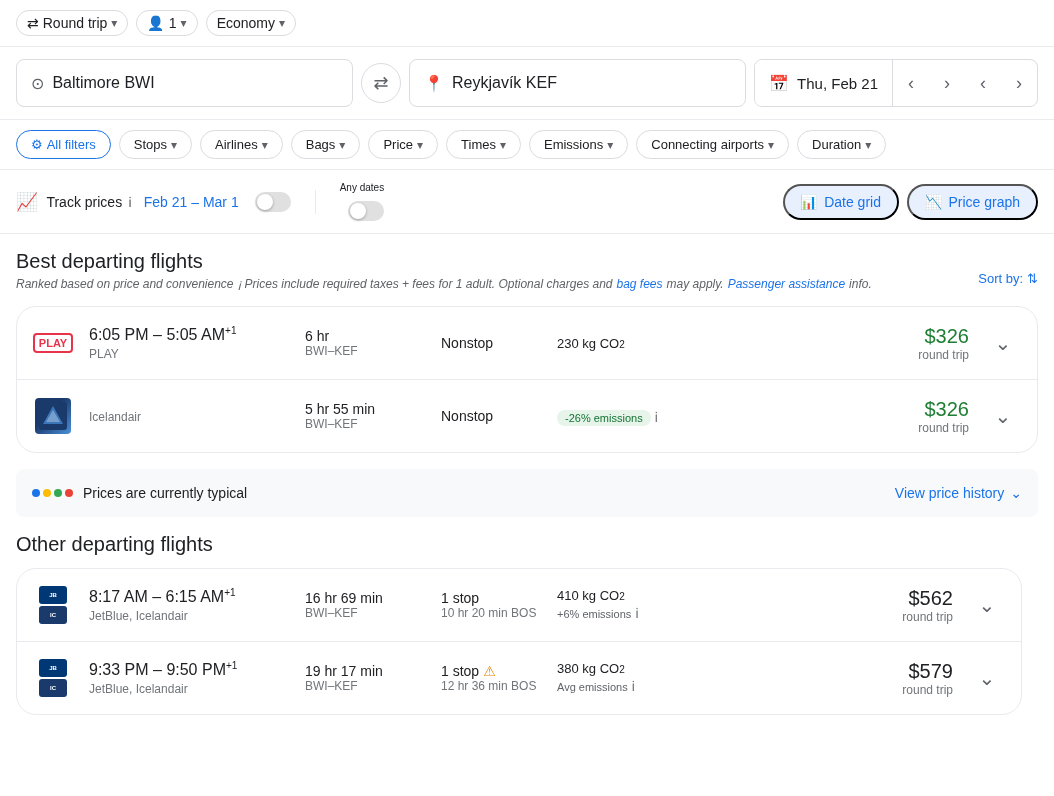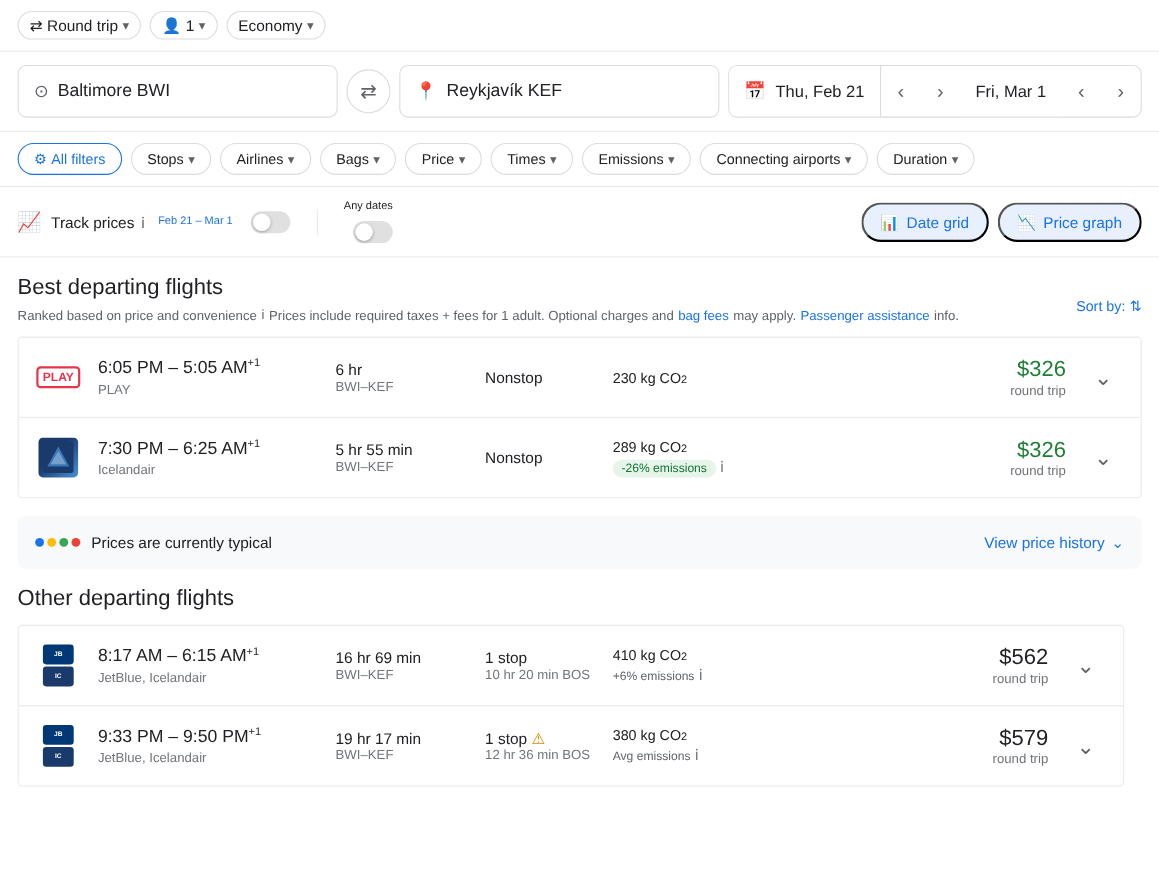--- a/index.html
+++ b/index.html
@@ -25,34 +25,34 @@
     
     .filter-row { display: flex; align-items: center; gap: 8px; padding: 10px 16px; border-bottom: 1px solid #e8eaed; overflow-x: auto; }
     .filter-btn { display: flex; align-items: center; gap: 4px; padding: 6px 14px; border: 1px solid #dadce0; border-radius: 20px; cursor: pointer; font-size: 13px; color: #202124; background: #fff; white-space: nowrap; }
     .filter-btn.all-filters { color: #1a73e8; font-weight: 500; border-color: #1a73e8; }
     .chevron-down { font-size: 12px; color: #5f6368; }
 
     
     .track-row { display: flex; align-items: center; gap: 0; padding: 12px 16px; background: #fff; border-bottom: 1px solid #e8eaed; }
     .track-left { display: flex; align-items: center; gap: 8px; flex: 1; }
     .track-label { display: flex; align-items: center; gap: 6px; font-size: 14px; color: #202124; font-weight: 500; }
-    .date-range { color: #1a73e8; font-size: 10px; margin-left: 4px; }
+    .date-range { color: #1a73e8; font-size: 14px; margin-left: 4px; }
     .toggle { width: 36px; height: 20px; border-radius: 10px; background: #e0e0e0; display: inline-flex; align-items: center; padding: 2px; cursor: pointer; flex-shrink: 0; margin-left: 8px; }
     .toggle-thumb { width: 16px; height: 16px; border-radius: 50%; background: #fff; box-shadow: 0 1px 3px rgba(0,0,0,0.3); transition: transform 0.2s; }
     .divider-v { width: 1px; height: 24px; background: #e8eaed; margin: 0 16px; }
     .any-dates { display: flex; align-items: center; gap: 8px; font-size: 10px; color: #202124; flex-direction: column; }
     .track-right { display: flex; align-items: center; gap: 8px; }
     .view-btn { display: flex; align-items: center; gap: 6px; padding: 8px 16px; border-radius: 20px; font-size: 14px; cursor: pointer; font-weight: 500; }
     .view-btn.date-grid { color: #1a73e8; background: #e8f0fe; }
     .view-btn.price-graph { color: #1a73e8; background: #e8f0fe; }
 
     
     .section { padding: 16px 16px 0 16px; }
     .section-title { font-size: 20px; font-weight: 500; color: #202124; margin-bottom: 4px; }
-    .section-subtitle { font-size: 12px; color: #5f6368; display: flex; align-items: flex-end; gap: 4px; margin-bottom: 12px; }
+    .section-subtitle { font-size: 12px; color: #5f6368; display: flex; align-items: flex-start; gap: 4px; margin-bottom: 12px; font-style: italic; }
     .sort-by { margin-left: auto; color: #1a73e8; font-size: 13px; display: flex; align-items: center; gap: 4px; cursor: pointer; justify-content: flex-end; }
     .subtitle-row { display: flex; align-items: center; }
     .airline-logo { width: 40px; height: 40px; display: flex; align-items: center; justify-content: center; flex-shrink: 0; }
     .play-logo { color: #e8344a; font-weight: 900; font-size: 11px; border: 2px solid #e8344a; border-radius: 4px; padding: 2px 4px; }
     .icelandair-logo { width: 36px; height: 36px; background: linear-gradient(135deg, #1a3a6b 40%, #4a90d9 100%); border-radius: 4px; display: flex; align-items: center; justify-content: center; color: white; font-size: 8px; font-weight: bold; }
     .airline-combo { display: flex; flex-direction: column; gap: 2px; }
 
     .flight-times { flex: 0 0 200px; }
     .times { font-size: 16px; font-weight: 400; color: #202124; }
     .airline-name { font-size: 12px; color: #70757a; margin-top: 2px; }
@@ -77,21 +77,21 @@
     .typical-icon span { width: 8px; height: 8px; border-radius: 50%; }
     .price-notice-text { font-size: 14px; color: #202124; }
     .view-history { display: flex; align-items: center; gap: 6px; color: #1a73e8; font-size: 14px; font-weight: 500; cursor: pointer; }
 
     
     .other-section { padding: 0 32px 16px 16px; }
     .other-title { font-size: 20px; font-weight: 500; margin-bottom: 12px; margin-top: 16px; }
 
     .superscript { font-size: 10px; vertical-align: super; }
 
-    .flight-cards-container { border: 1px solid #e8eaed; border-radius: 4px; overflow: hidden; margin-bottom: 8px; }
+    .flight-cards-container { border: 1px solid #e8eaed; border-radius: 20px; overflow: hidden; margin-bottom: 8px; }
     .flight-card-inner { display: flex; align-items: center; padding: 16px; gap: 16px; cursor: pointer; border-bottom: 1px solid #e8eaed; }
     .flight-card-inner:last-child { border-bottom: none; }
 
     .warning-icon { color: #ea8600; }
 
     .info-btn { background: none; border: none; cursor: pointer; color: #70757a; font-size: 14px; padding: 0; }
   </style>
 </head>
 <body>
 
@@ -123,23 +123,20 @@
     <span style="font-size:16px;">Reykjavík KEF</span>
   </div>
   <div class="date-row">
     <div class="date-field">
       <span style="color:#5f6368;">📅</span>
       <span style="font-size:15px;">Thu, Feb 21</span>
     </div>
     <div class="date-nav">
       <div class="date-nav-btn">‹</div>
       <div class="date-nav-btn">›</div>
-    </div>
-    <div class="date-field">
-      <span style="font-size:15px;">Fri, Mar 1</span>
     </div>
     <div class="date-nav">
       <div class="date-nav-btn">‹</div>
       <div class="date-nav-btn">›</div>
     </div>
   </div>
 </div>
 
 <div class="filter-row">
   <button class="filter-btn all-filters">
@@ -261,32 +258,28 @@
       <div class="airline-logo">
         <div class="icelandair-logo">
           <svg width="28" height="28" viewBox="0 0 28 28">
             <rect width="28" height="28" fill="#1a3a6b" rx="3"></rect>
             <polygon points="14,4 24,22 4,22" fill="#4a90d9" opacity="0.7"></polygon>
             <polygon points="14,8 21,20 7,20" fill="white" opacity="0.3"></polygon>
           </svg>
         </div>
       </div>
       <div class="flight-times">
-        <div class="times">
-          <span>7:30 PM – 6:25 AM</span><span class="superscript">+1</span>
-        </div>
         <div class="airline-name">Icelandair</div>
       </div>
       <div class="flight-duration">
         <div class="duration-main">5 hr 55 min</div>
         <div class="route">BWI–KEF</div>
       </div>
       <div class="flight-stops">Nonstop</div>
       <div class="flight-emissions">
-        <div class="emissions-main">289 kg CO<span style="font-size:10px;">2</span></div>
         <div>
           <span class="emission-badge green">-26% emissions</span>
           <button class="info-btn">ℹ</button>
         </div>
       </div>
       <div class="flight-price">
         <div class="price-main">$326</div>
         <div class="price-sub">round trip</div>
       </div>
       <div class="expand-btn">⌄</div>

